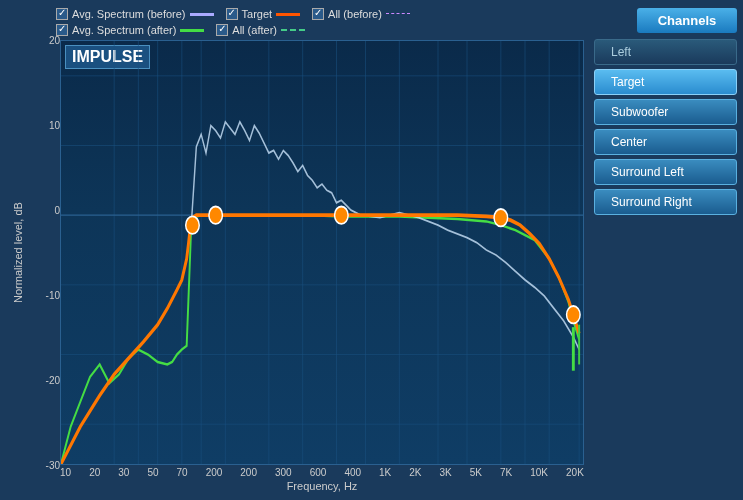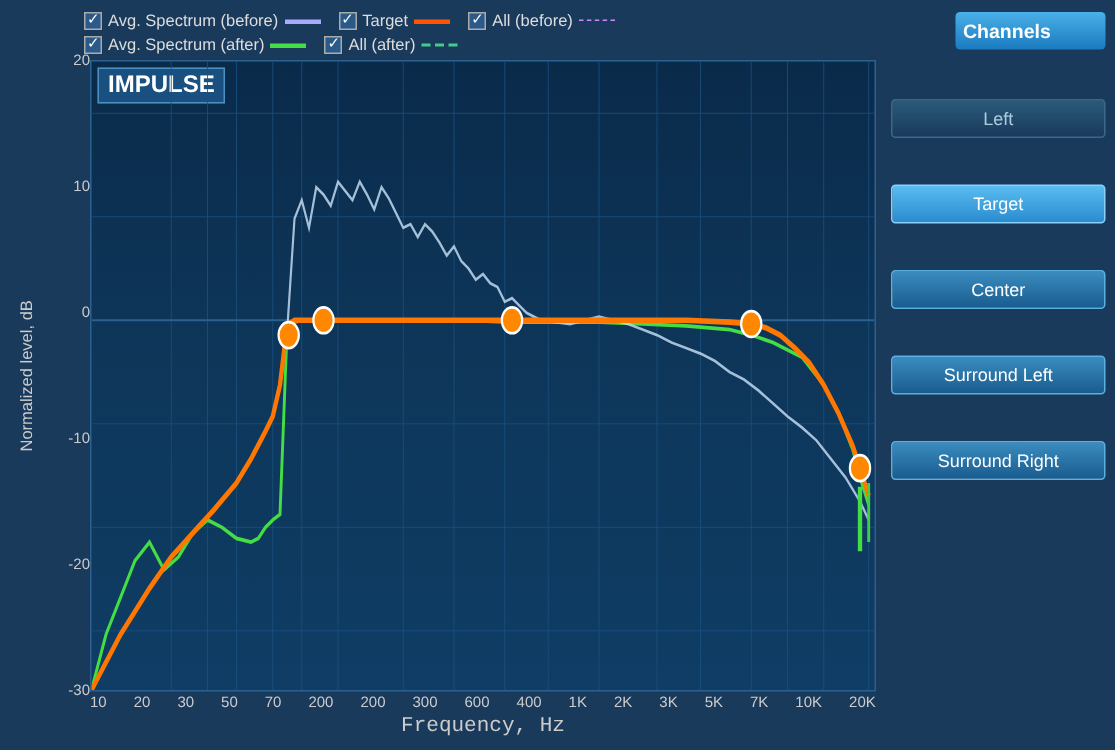--- a/index.html
+++ b/index.html
@@ -117,55 +117,54 @@
     }
     .x-ticks {
       flex: 1;
       display: flex;
       justify-content: space-between;
       font-size: 10px;
       color: #ccc;
     }
     .x-axis-label {
       text-align: center;
-      font-size: 14px;
+      font-size: 11px;
       color: #ccc;
       margin-top: 2px;
       padding-left: 52px;
-      font-family: Liberation Mono, monospace;
     }
     
     .sidebar {
       width: 155px;
       padding: 8px 6px;
       display: flex;
       flex-direction: column;
       gap: 4px;
     }
     .sidebar-title {
       background: linear-gradient(180deg, #4ab0e8 0%, #1a7abf 100%);
+      text-align: center;
       font-weight: bold;
       font-size: 13px;
       padding: 5px;
       border-radius: 3px;
       color: #fff;
       margin-bottom: 2px;
       margin-left: 43px;
     }
     .channel-btn {
       background: linear-gradient(180deg, #3a8cbf 0%, #1a5c8f 100%);
       border: 1px solid #5ab0e0;
       border-radius: 3px;
       color: #fff;
       font-size: 12px;
       padding: 5px 16px;
       cursor: pointer;
-      text-align: center;
+      text-align: left;
       width: 100%;
-      margin-top: 27px;
     }
     .channel-btn.active {
       background: linear-gradient(180deg, #5abcf0 0%, #2a8ccf 100%);
       border-color: #8ad0f8;
     }
     .channel-btn.inactive {
       background: linear-gradient(180deg, #2a5a7a 0%, #1a3a5c 100%);
       border-color: #3a6a8a;
       color: #aaccdd;
     }
@@ -427,17 +426,18 @@
         <span>20K</span>
       </div>
     </div>
     <div class="x-axis-label">Frequency, Hz</div>
   </div>
 
   <div class="sidebar">
     <div class="sidebar-title">Channels</div>
     <button class="channel-btn inactive">Left</button>
     <button class="channel-btn active">Target</button>
+    <button class="channel-btn">Subwoofer</button>
     <button class="channel-btn">Center</button>
     <button class="channel-btn">Surround Left</button>
     <button class="channel-btn">Surround Right</button>
   </div>
 </div>
 
 </body></html>

